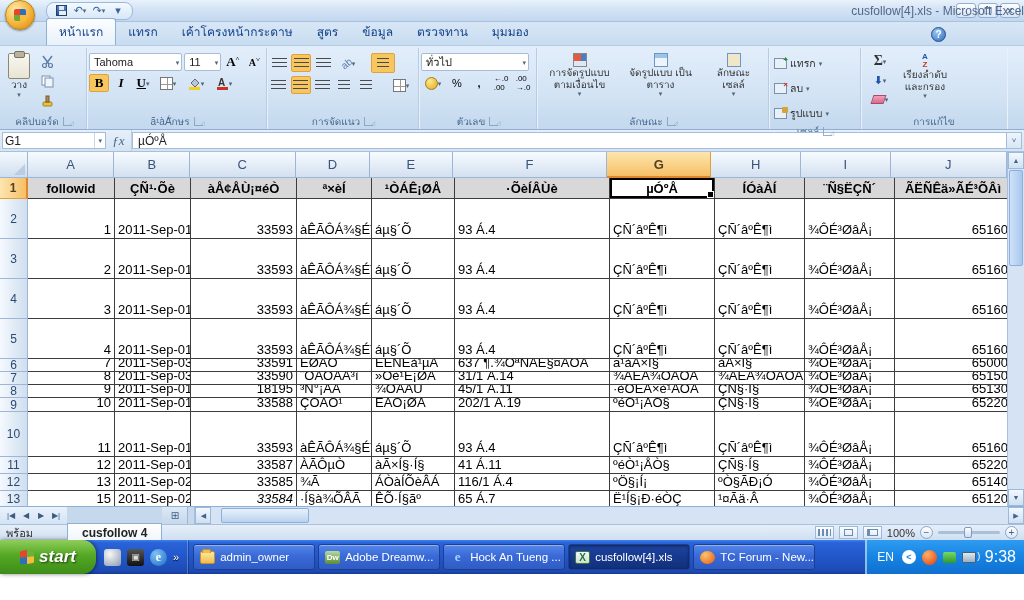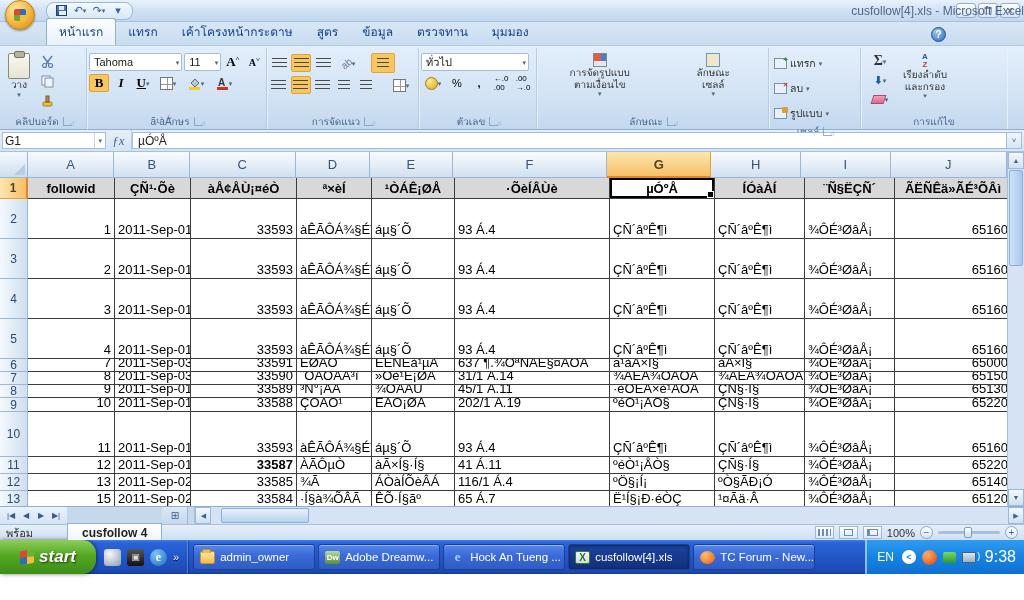--- a/index.html
+++ b/index.html
@@ -372,20 +372,25 @@
         </div>
     </div>
 
     <div class="rgroup" style="width:232px">
       <div class="rbody" style="justify-content:space-around;width:100%">
         <div class="bigbtn stylebtn">
           <span class="cf-icon"></span>
           <span>การจัดรูปแบบ ตามเงื่อนไข</span>
             <span class="dd">▾</span>
         </div>
+        <div class="bigbtn stylebtn">
+          <span class="tbl-icon"></span>
+          <span>จัดรูปแบบ เป็นตาราง</span>
+            <span class="dd">▾</span>
+        </div>
         <div class="bigbtn stylebtn" style="width:58px">
           <span class="tbl-icon" style="background:#f0e6c8"></span>
           <span>ลักษณะ เซลล์</span>
             <span class="dd">▾</span>
         </div>
       </div>
       <div class="rlabel">
           <span>ลักษณะ</span>
           <span class="dlg"></span>
         </div>
@@ -566,21 +571,21 @@
             <div class="cell" style="width: 155px;">31/1 Á.14</div>
             <div class="cell" style="width: 105px;">¾ÃËÁ¾ÔÃÒÁ</div>
             <div class="cell" style="width: 90px;">¾ÃËÁ¾ÔÃÒÁ</div>
             <div class="cell" style="width: 90px;">¾ÔÉ³ØâÅ¡</div>
             <div class="cell r" style="width: 117px;">65150</div>
           </div>
           <div class="grow" style="height: 13px;">
             <div class="rowhdr">8</div>
             <div class="cell r" style="width: 87px;">9</div>
             <div class="cell" style="width: 76px;">2011-Sep-01</div>
-            <div class="cell r" style="width: 106px;">33589</div>
+            <div class="cell r" style="width: 106px;">18195</div>
             <div class="cell" style="width: 75px;">³Ñ°¡ÁÅ</div>
             <div class="cell" style="width: 83px;">¾ÔÁÀÙ</div>
             <div class="cell" style="width: 155px;">45/1 Á.11</div>
             <div class="cell" style="width: 105px;">·èÒËÁ×è¹ÃÒÁ</div>
             <div class="cell" style="width: 90px;">ÇÑ§·Í§</div>
             <div class="cell" style="width: 90px;">¾ÔÉ³ØâÅ¡</div>
             <div class="cell r" style="width: 117px;">65130</div>
           </div>
           <div class="grow" style="height: 14px;">
             <div class="rowhdr">9</div>
@@ -605,21 +610,21 @@
             <div class="cell" style="width: 155px;">93 Á.4</div>
             <div class="cell" style="width: 105px;">ÇÑ´âºÊ¶ì</div>
             <div class="cell" style="width: 90px;">ÇÑ´âºÊ¶ì</div>
             <div class="cell" style="width: 90px;">¾ÔÉ³ØâÅ¡</div>
             <div class="cell r" style="width: 117px;">65160</div>
           </div>
           <div class="grow" style="height: 17px;">
             <div class="rowhdr">11</div>
             <div class="cell r" style="width: 87px;">12</div>
             <div class="cell" style="width: 76px;">2011-Sep-01</div>
-            <div class="cell r" style="width: 106px; font-weight: bold;">33587</div>
+            <div class="cell r" style="width: 106px;">33587</div>
             <div class="cell" style="width: 75px;">ÀÃÔµÒ</div>
             <div class="cell" style="width: 83px;">àÃ×Í§·Í§</div>
             <div class="cell" style="width: 155px;">41 Á.11</div>
             <div class="cell" style="width: 105px;">ºéÒ¹¡ÅÒ§</div>
             <div class="cell" style="width: 90px;">ÇÑ§·Í§</div>
             <div class="cell" style="width: 90px;">¾ÔÉ³ØâÅ¡</div>
             <div class="cell r" style="width: 117px;">65220</div>
           </div>
           <div class="grow" style="height: 17px;">
             <div class="rowhdr">12</div>
@@ -631,21 +636,21 @@
             <div class="cell" style="width: 155px;">116/1 Á.4</div>
             <div class="cell" style="width: 105px;">ºÖ§¡Í¡</div>
             <div class="cell" style="width: 90px;">ºÒ§ÃÐ¡Ó</div>
             <div class="cell" style="width: 90px;">¾ÔÉ³ØâÅ¡</div>
             <div class="cell r" style="width: 117px;">65140</div>
           </div>
           <div class="grow" style="height: 17px;">
             <div class="rowhdr">13</div>
             <div class="cell r" style="width: 87px;">15</div>
             <div class="cell" style="width: 76px;">2011-Sep-02</div>
-            <div class="cell r" style="width: 106px;">33584</div>
+            <div class="cell r" style="width: 106px; font-style: italic;">33584</div>
             <div class="cell" style="width: 75px;">·Í§à¾ÕÂÃ</div>
             <div class="cell" style="width: 83px;">ÊÕ·Í§ãº</div>
             <div class="cell" style="width: 155px;">65 Á.7</div>
             <div class="cell" style="width: 105px;">Ë¹Í§¡Ð·éÒÇ</div>
             <div class="cell" style="width: 90px;">¹¤Ãä·Â</div>
             <div class="cell" style="width: 90px;">¾ÔÉ³ØâÅ¡</div>
             <div class="cell r" style="width: 117px;">65120</div>
           </div>
         </div>
     </div>

